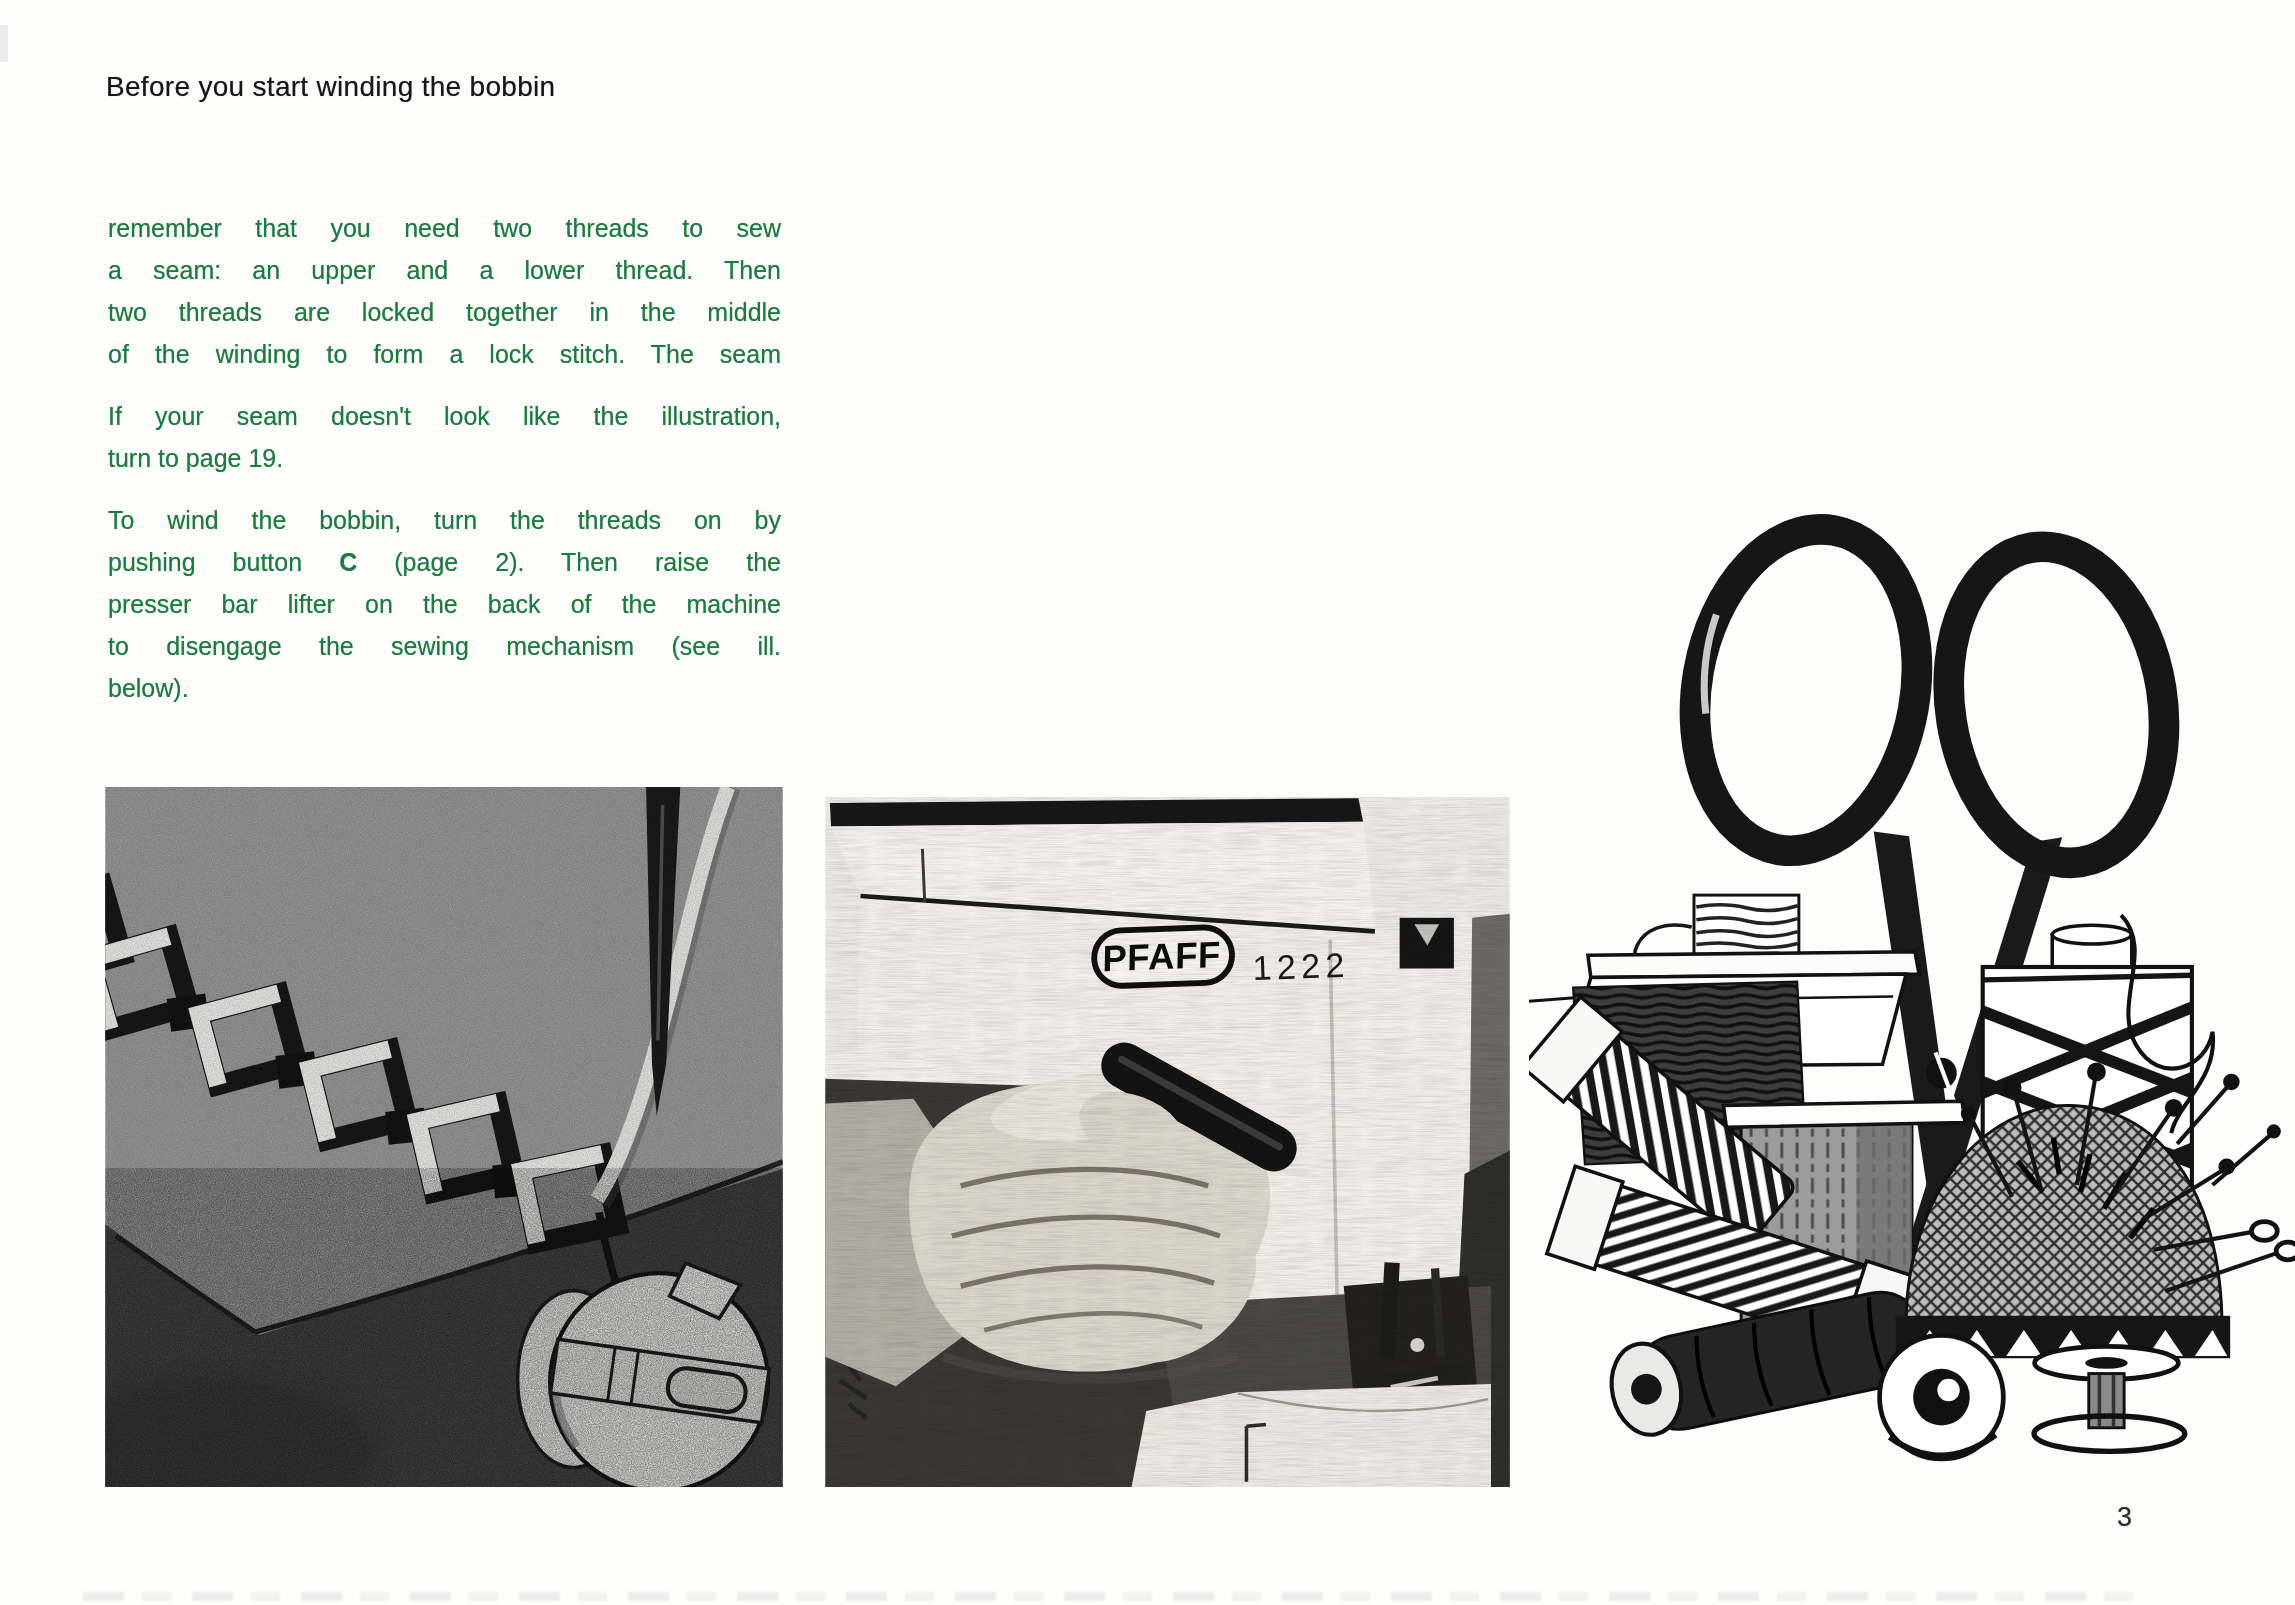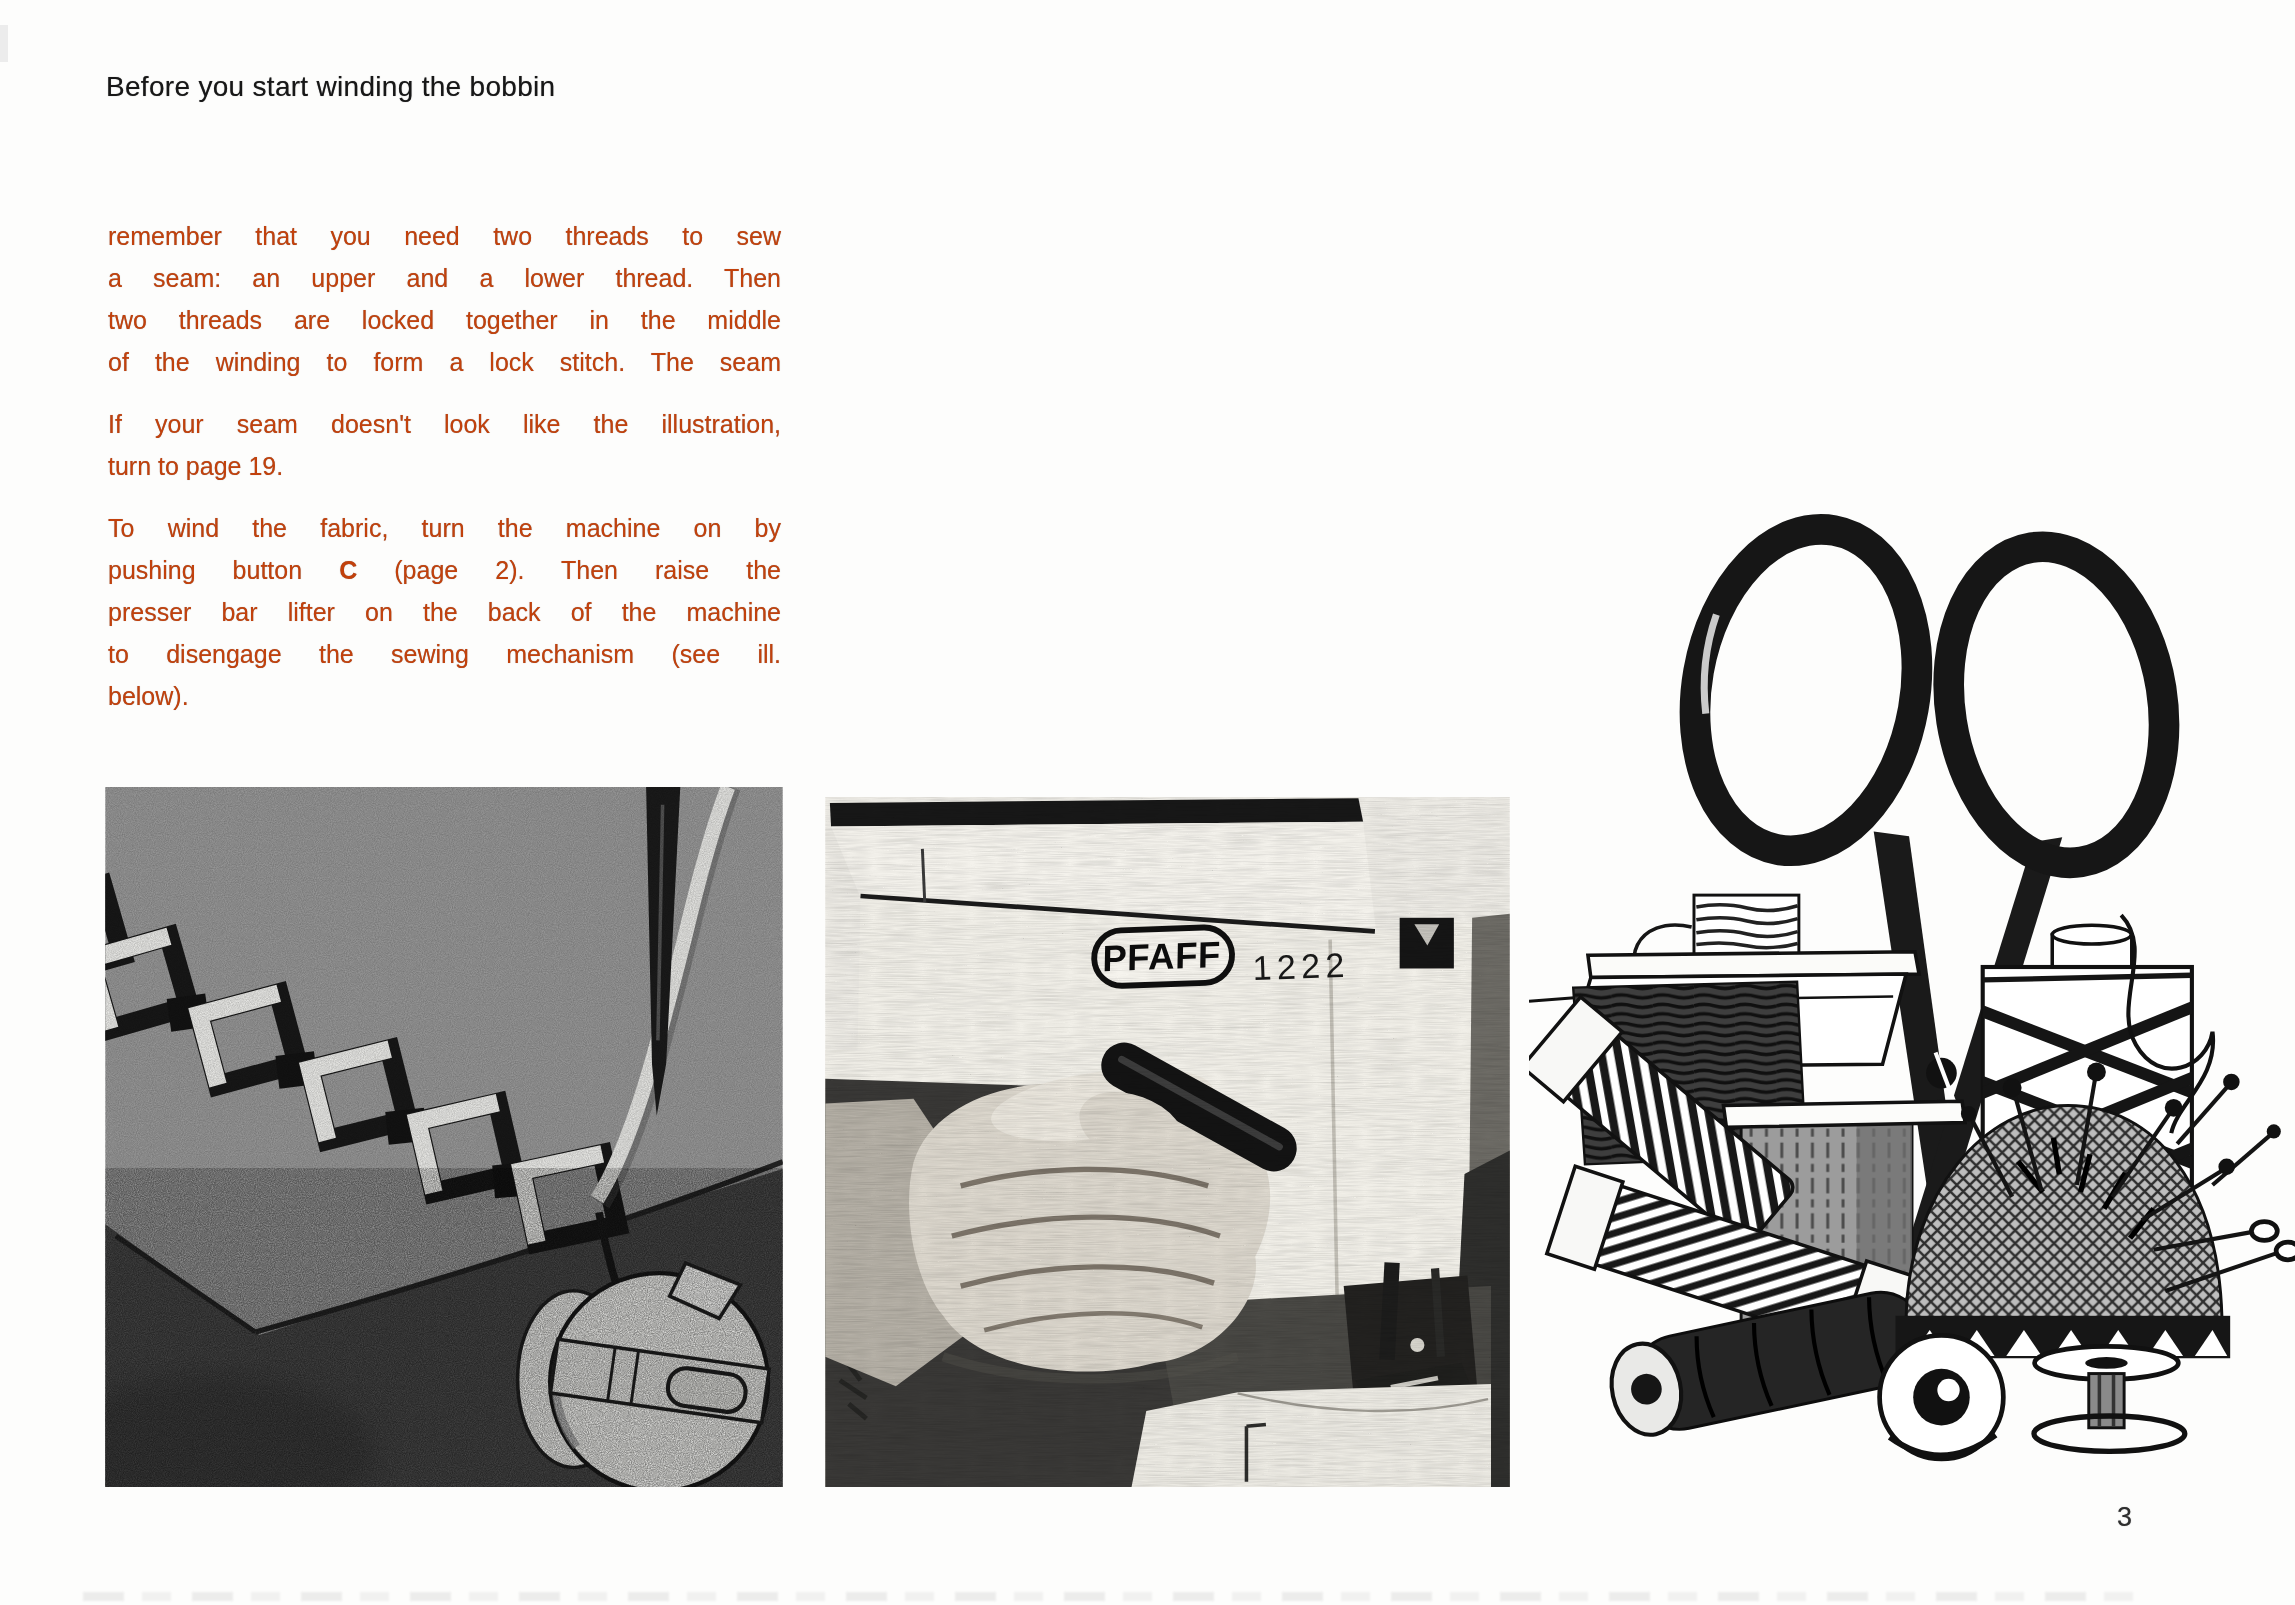--- a/index.html
+++ b/index.html
@@ -2,21 +2,21 @@
 <html style="font-size:9.4px"><head>
 <meta charset="utf-8">
 <style>
   html,body{margin:0;padding:0;background:#ffffff;}
   .page{position:relative;width:2295px;height:1605px;background:#fdfdfc;overflow:hidden;
         font-family:"Liberation Sans",sans-serif;}
   .left-tab{position:absolute;left:0;top:25px;width:8.3px;height:37px;background:#ececec;}
   .heading{position:absolute;left:106px;top:52px;font-size:28px;font-weight:normal;color:#171717;
            letter-spacing:0.3px;text-shadow:0 0 0.8px rgba(30,30,30,.6);}
   .article{position:absolute;left:108px;top:207px;width:673px;font-size:25px;line-height:42px;
-           color:#c2410c;text-shadow:0 0 0.7px rgba(40,40,40,.5);margin-top:8px;}
+           color:#15803d;text-shadow:0 0 0.7px rgba(40,40,40,.5);}
   .para{margin:0 0 20px 0;}
   .line{text-align:justify;text-align-last:justify;}
   .line.last{text-align-last:left;}
   .fig{position:absolute;}
   #fig-lockstitch{left:105px;top:787px;}
   #fig-machine{left:825px;top:797px;}
   #fig-notions{left:1529px;top:407px;}
   .page-number{position:absolute;left:2117px;top:1502px;font-size:27px;color:#2e2e2e;
                text-shadow:0 0 0.9px rgba(40,40,40,.6);}
   .watermark{position:absolute;left:1922px;top:1554px;font-size:38px;letter-spacing:1.2px;
@@ -42,21 +42,21 @@
         <div class="line">remember that you need two threads to sew</div>
         <div class="line">a seam: an upper and a lower thread. Then</div>
         <div class="line">two threads are locked together in the middle</div>
         <div class="line">of the winding to form a lock stitch. The seam</div>
       </div>
       <div class="para">
         <div class="line">If your seam doesn't look like the illustration,</div>
         <div class="line last">turn to page 19.</div>
       </div>
       <div class="para">
-        <div class="line">To wind the fabric, turn the machine on by</div>
+        <div class="line">To wind the bobbin, turn the threads on by</div>
         <div class="line">pushing button <b>C</b> (page 2). Then raise the</div>
         <div class="line">presser bar lifter on the back of the machine</div>
         <div class="line">to disengage the sewing mechanism (see ill.</div>
         <div class="line last">below).</div>
       </div>
     </div>
 
   <svg id="fig-lockstitch" class="fig" width="678" height="700" viewBox="0 0 1150 1188">
     <defs>
       <filter id="noiseA" x="0" y="0" width="100%" height="100%">

